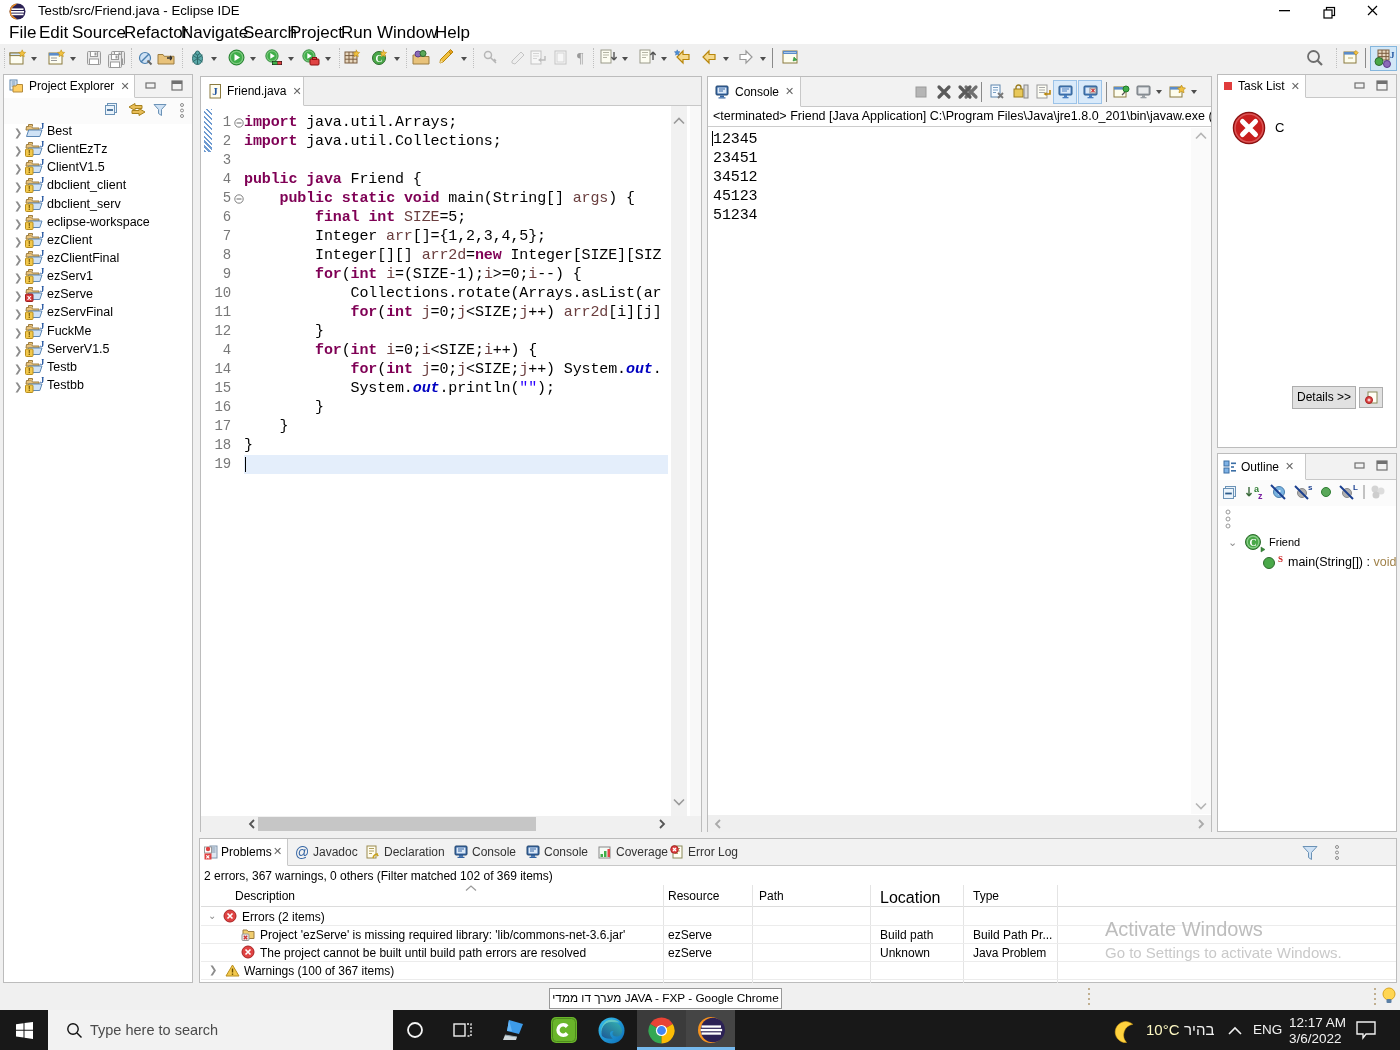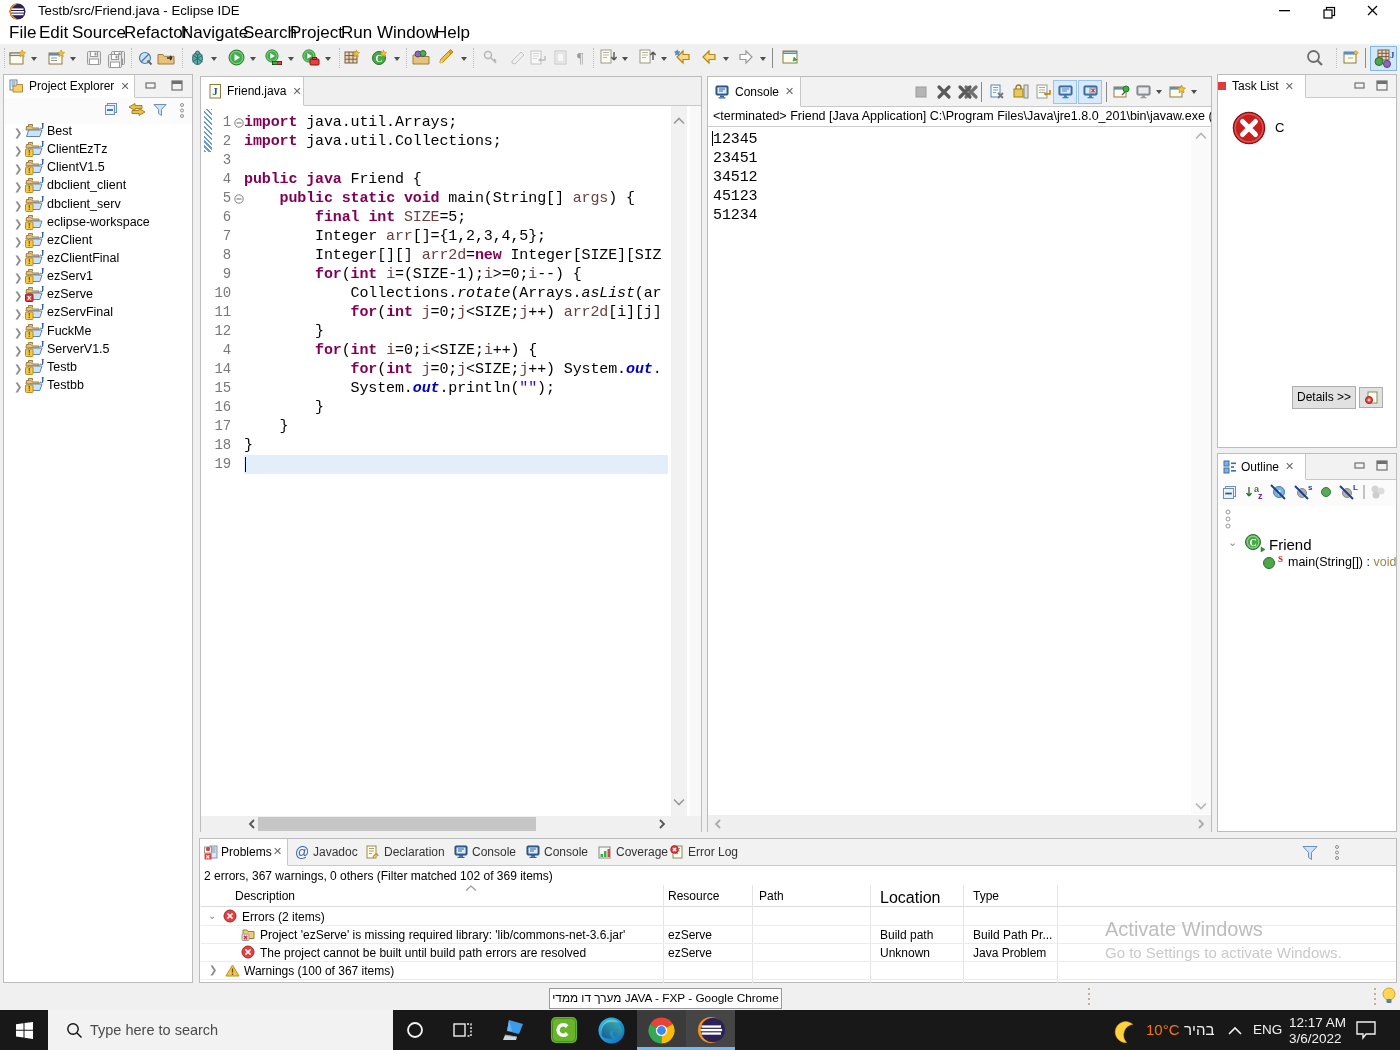--- a/index.html
+++ b/index.html
@@ -6,21 +6,21 @@
 html,body{width:1400px;height:1050px;overflow:hidden}
 body{position:relative;font-family:"Liberation Sans",sans-serif;background:#f0f0f0;color:#000}
 .abs{position:absolute}
 .panel{position:absolute;background:#fff;border:1px solid #bcbcbc}
 .tabrow{position:absolute;left:0;right:0;top:0;background:#f2f2f2;border-bottom:1px solid #c8c8c8}
 .vtab{position:absolute;top:0;background:#fff;border-right:1px solid #c8c8c8;display:flex;align-items:center;font-size:12px;white-space:nowrap}
 .mono{font-family:"Liberation Mono",monospace}
 .k{color:#7f0055;font-weight:bold}
 .v{color:#6a3e3e}
 .s{color:#2a00ff}
-.it{font-style:italic}
+.it{}
 .of{color:#0000c0;font-weight:bold;font-style:italic}
 .cl{position:absolute;left:244px;height:19px;line-height:19px;font-size:15px;letter-spacing:-.12px;white-space:pre;font-family:"Liberation Mono",monospace}
 .num{position:absolute;width:26px;text-align:right;color:#787878;height:19px;line-height:19px;font-size:14px;font-family:"Liberation Mono",monospace;letter-spacing:-.12px}
 .trow{position:absolute;left:0;height:18px;line-height:18px;font-size:12.5px;white-space:nowrap}
 .chev{position:absolute;color:#8c8c8c;font-size:11px}
 svg{position:absolute;overflow:visible}
 .menu span{position:absolute;top:0;font-size:17px;line-height:22px}
 .ddar{position:absolute;width:0;height:0;border-left:3.5px solid transparent;border-right:3.5px solid transparent;border-top:4px solid #4d4d4d}
 .tsep{position:absolute;top:48px;height:20px;border-left:1px dotted #bfbfbf}
 .wbtn{position:absolute;background:#e1e1e1;border:1px solid #adadad;font-size:12px;text-align:center}
@@ -643,21 +643,21 @@
         <path d="M7 1L3 5l4 4" fill="none" stroke="#aaa" stroke-width="1.8"></path>
       </svg>
 <svg width="10" height="10" style="left:488px;top:4px" viewBox="0 0 10 10">
         <path d="M3 1l4 4-4 4" fill="none" stroke="#aaa" stroke-width="1.8"></path>
       </svg>
 </div>
 </div>
 
 <div class="panel" style="left:1217px;top:74px;width:180px;height:374px">
   <div class="tabrow" style="height:23px">
-    <div class="vtab" style="left:0;height:23px;width:88px;border-bottom:1px solid #fff;">
+    <div class="vtab" style="left:0;height:23px;width:88px;border-bottom:1px solid #fff;padding-left:6px">
       <span style="width:8px;height:8px;background:#e03c3c;display:inline-block"></span>
       <span style="margin-left:6px">Task List</span>
       <span style="margin-left:6px;color:#666;font-size:11px">✕</span>
     </div>
     <svg width="40" height="12" style="left:135px;top:5px" viewBox="0 0 40 12">
       <rect x="2" y="3" width="9" height="5" fill="none" stroke="#707070" stroke-width="1.2"></rect>
       <rect x="24" y="1" width="10" height="9" fill="none" stroke="#707070" stroke-width="1.2"></rect>
       <rect x="24" y="1" width="10" height="3" fill="#707070"></rect>
     </svg>
   </div>
@@ -744,21 +744,21 @@
         <circle cx="4" cy="17" r="2" fill="none" stroke="#999"></circle>
       </svg>
 <span class="chev" style="left:10px;top:30px;font-size:11px">⌄</span>
 <svg width="22" height="18" style="left:26px;top:28px" viewBox="0 0 22 18">
 <circle cx="9" cy="8" r="7.5" fill="#4aa849"></circle>
         <circle cx="9" cy="8" r="7.5" fill="none" stroke="#2e6b2e"></circle>
 <circle cx="9" cy="8" r="5.8" fill="none" stroke="#8fd08f" stroke-width="1.2"></circle>
 <text x="9" y="12" font-size="10" font-weight="bold" fill="#fff" text-anchor="middle" font-family="Liberation Serif">C</text>
 <path d="M17 13l4 2.5-4 2.5z" fill="#3a8a3a" stroke="#2e6b2e" stroke-width=".5"></path>
       </svg>
-<span class="abs" style="left:51px;top:30px;font-size:15px">Friend</span>
+<span class="abs" style="left:51px;top:30px;font-size:11px">Friend</span>
 <svg width="24" height="16" style="left:44px;top:48px" viewBox="0 0 24 16">
 <circle cx="7" cy="9" r="5.5" fill="#4aa849" stroke="#2e6b2e"></circle>
 <text x="16" y="8" font-size="9" font-weight="bold" fill="#c22" font-family="Liberation Serif">S</text>
       </svg>
 <span class="abs" style="left:70px;top:49px;font-size:12.5px;white-space:nowrap">main(String[]) : <span style="color:#a0824a">void</span></span>
 </div>
 </div>
 
 <div class="panel" id="problems" style="left:199px;top:838px;width:1198px;height:145px">
 <div class="tabrow" style="height:27px;background:#f2f2f2"></div>
@@ -952,21 +952,21 @@
 <svg width="28" height="28" style="left:697px;top:6px" viewBox="0 0 28 28">
 <circle cx="14" cy="14" r="13" fill="#f7941e"></circle>
 <circle cx="15.8" cy="14" r="12.2" fill="#2c2255"></circle>
 <rect x="4.5" y="9.4" width="19.5" height="2.3" fill="#fff"></rect>
 <rect x="3.6" y="12.9" width="21.5" height="2.3" fill="#fff"></rect>
 <rect x="4.5" y="16.4" width="19.5" height="2.3" fill="#fff"></rect>
     </svg>
 <svg width="22" height="22" style="left:1113px;top:9px" viewBox="0 0 22 22">
 <path d="M14 1a10.5 10.5 0 1 0 7 18A11 11 0 0 1 14 1z" fill="#ffd23e" stroke="#e0a818" stroke-width=".5" transform="rotate(40 11 11)"></path>
     </svg>
-<span class="abs" style="left:1146px;top:11px;font-size:15px;color:#f97316">10°C</span>
+<span class="abs" style="left:1146px;top:11px;font-size:15px;color:#fef9c3">10°C</span>
 <span class="abs" style="left:1184px;top:11px;font-size:15px;color:#f2f2f2">בהיר</span>
 <svg width="14" height="9" style="left:1228px;top:16px" viewBox="0 0 14 9">
       <path d="M1 8l6-6 6 6" fill="none" stroke="#f0f0f0" stroke-width="1.6"></path>
     </svg>
 <span class="abs" style="left:1253px;top:12px;font-size:13.5px;color:#f2f2f2">ENG</span>
 <span class="abs" style="left:1289px;top:5px;font-size:13.5px;color:#f2f2f2">12:17 AM</span>
 <span class="abs" style="left:1289px;top:21px;font-size:13.5px;color:#f2f2f2">3/6/2022</span>
 <svg width="22" height="20" style="left:1355px;top:10px" viewBox="0 0 22 20">
 <path d="M2 2h18v12h-9l-3 4v-4H2z" fill="none" stroke="#f0f0f0" stroke-width="1.4"></path>
     </svg>

